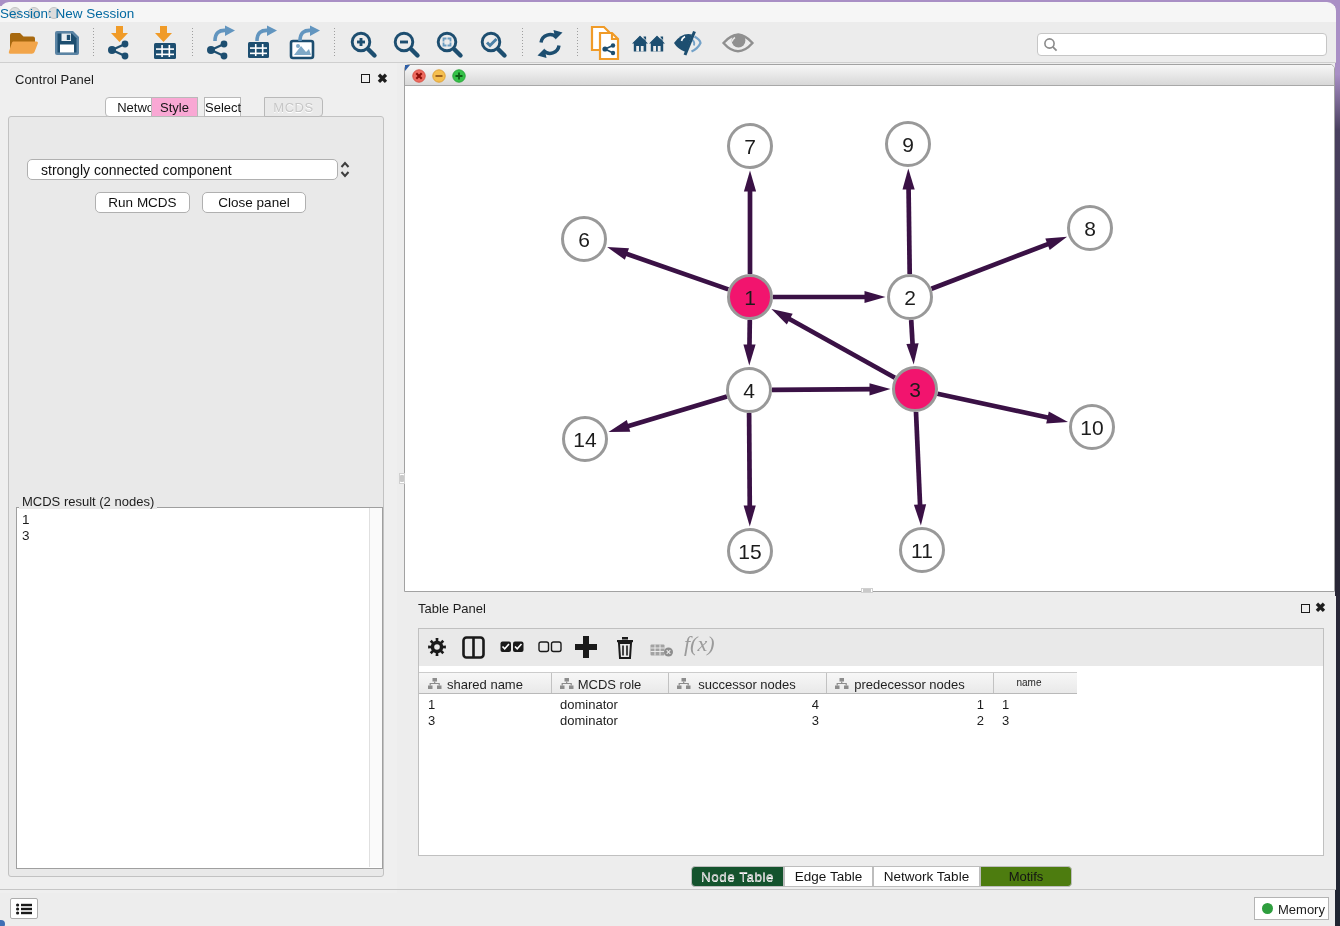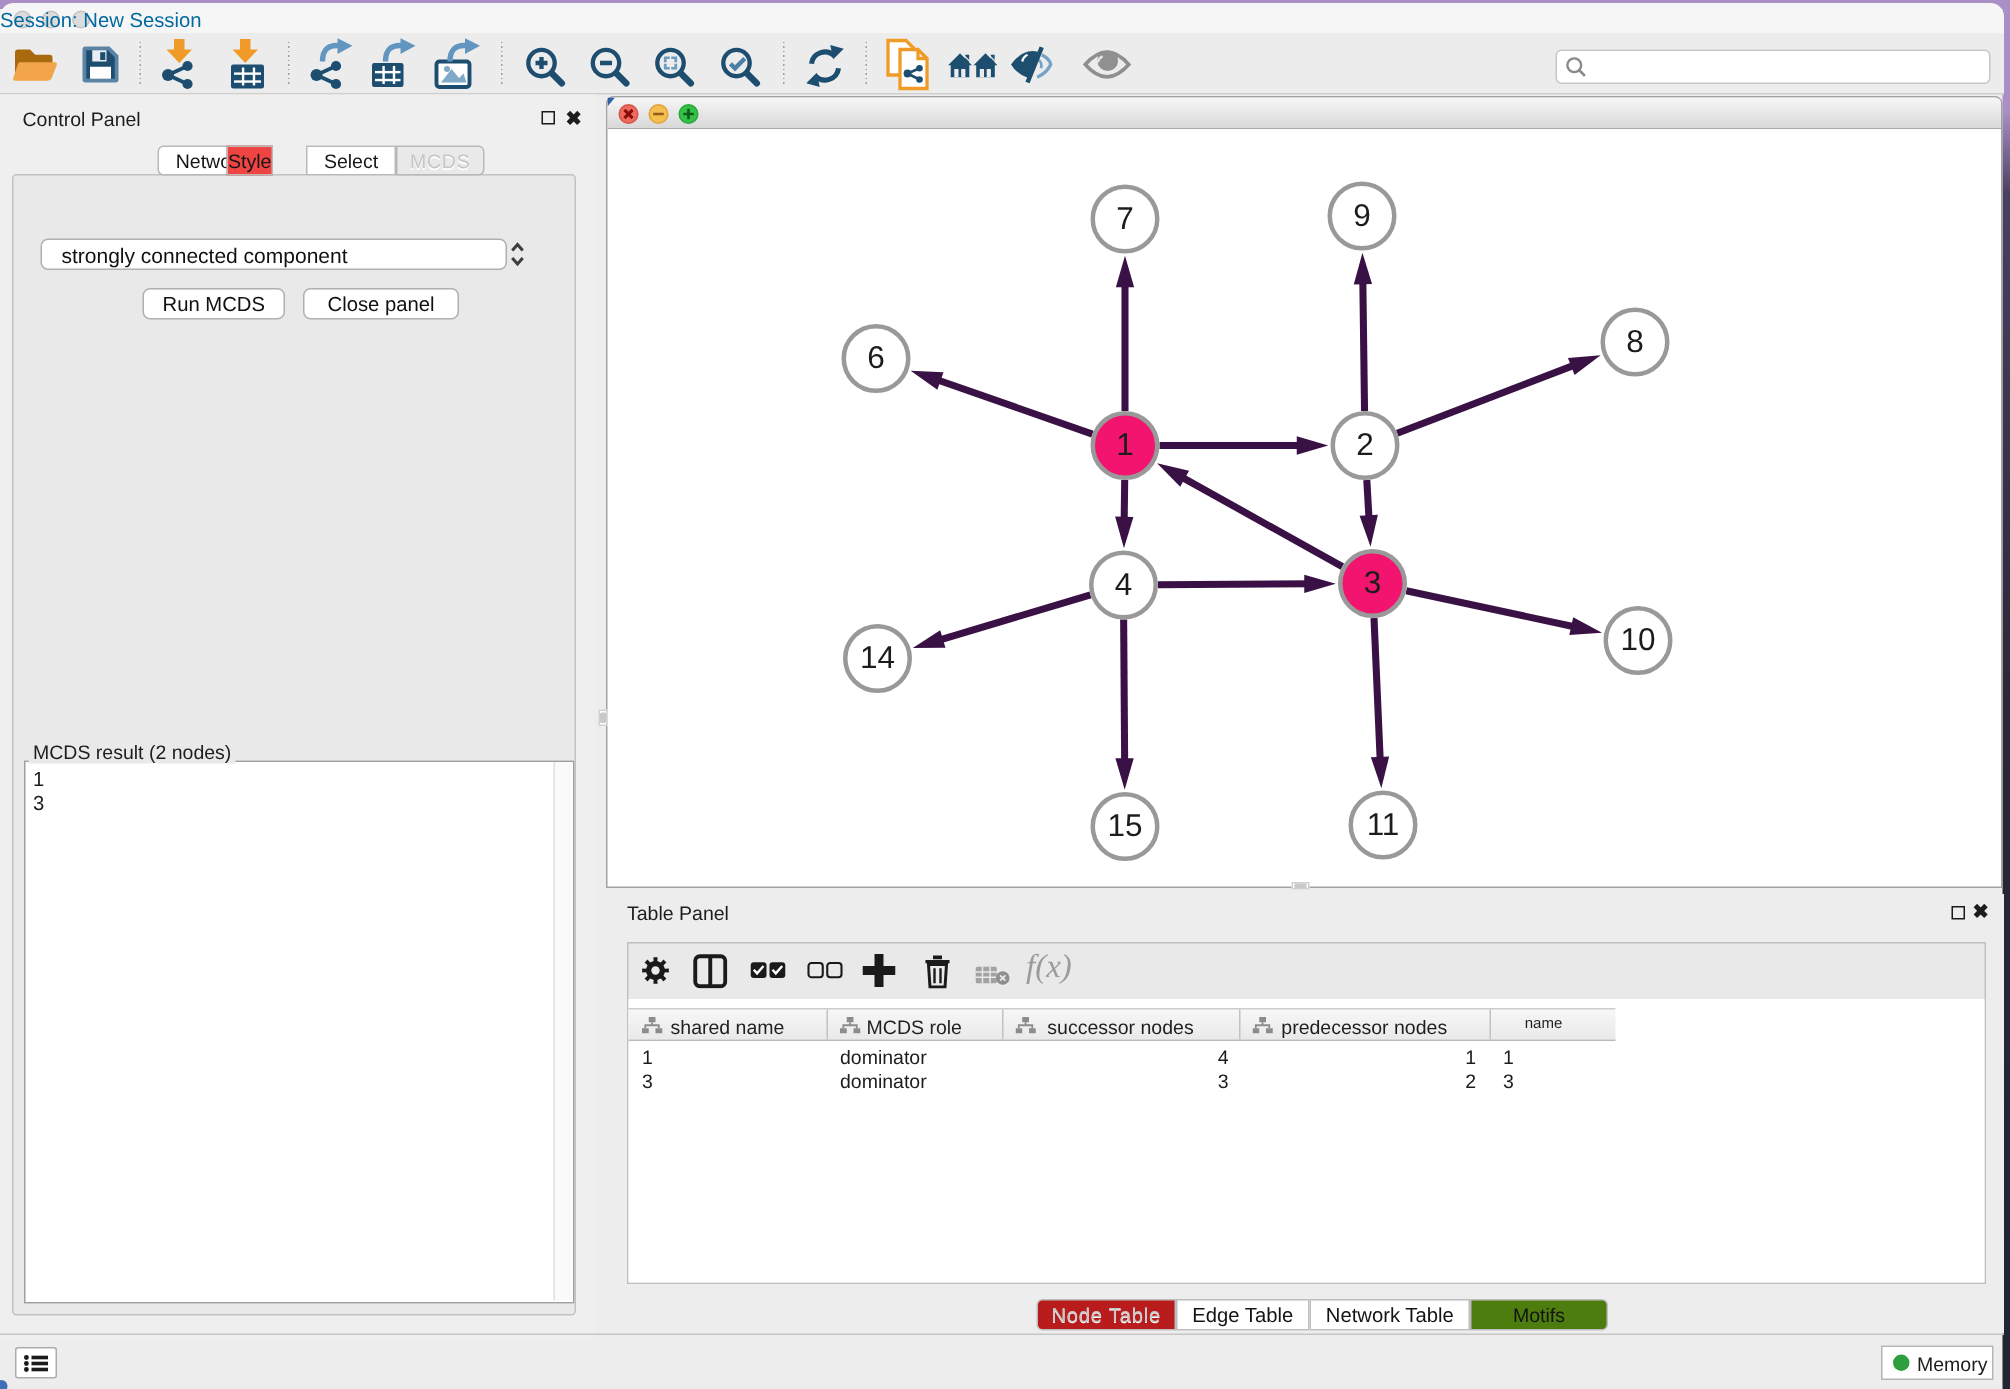--- a/index.html
+++ b/index.html
@@ -141,22 +141,22 @@
 <svg class="abs" style="left:1043px;top:37px" width="16" height="16" viewBox="0 0 16 16">
       <circle cx="6.5" cy="6.5" r="4.6" fill="none" stroke="#8a8a8a" stroke-width="1.6"></circle>
       <line x1="9.8" y1="9.8" x2="13.6" y2="13.6" stroke="#8a8a8a" stroke-width="1.8"></line>
     </svg>
 <div class="abs" style="left:0;top:63px;width:397px;height:830px;background:#efefef"></div>
 <div class="txt" style="left:15px;top:72px;font-size:13px">Control Panel</div>
 <div class="abs" style="left:361px;top:74px;width:9px;height:9px;border:1.8px solid #1a1a1a;background:#efefef"></div>
 <div class="txt" style="left:377px;top:71px;font-size:13px;font-weight:bold">✖</div>
 <div class="abs" style="left:8px;top:116px;width:376px;height:761px;background:#e9e9e9;border:1px solid #c2c2c2;border-radius:3px"></div>
 <div class="abs" style="left:79px;top:97px;width:72px;height:20px;background:#ffffff;border:1px solid #b9b9b9;border-right:1px solid #b9b9b9;border-radius:4px 0 0 4px;font-size:13px;line-height:19px;text-align:center;color:#151515;margin-left:26px;">Network</div>
-<div class="abs" style="left:151px;top:97px;width:31px;height:20px;background:#ef4444;border:1px solid #b9b9b9;border-right:1px solid #b9b9b9;border-radius:0;font-size:13px;line-height:19px;text-align:center;color:#151515;">Style</div>
-<div class="abs" style="left:204px;top:97px;width:60px;height:20px;background:#ffffff;border:1px solid #b9b9b9;border-right:1px solid #b9b9b9;border-radius:0;font-size:13px;line-height:19px;text-align:center;color:#151515;">Select</div>
+<div class="abs" style="left:151px;top:97px;width:47px;height:20px;background:#f9a8d4;border:1px solid #b9b9b9;border-right:1px solid #b9b9b9;border-radius:0;font-size:13px;line-height:19px;text-align:center;color:#151515;">Style</div>
+<div class="abs" style="left:204px;top:97px;width:37px;height:20px;background:#ffffff;border:1px solid #b9b9b9;border-right:1px solid #b9b9b9;border-radius:0;font-size:13px;line-height:19px;text-align:center;color:#151515;">Select</div>
 <div class="abs" style="left:264px;top:97px;width:59px;height:20px;background:#e9e9e9;border:1px solid #b9b9b9;border-radius:0 4px 4px 0;font-size:13px;line-height:19px;text-align:center;color:#c6c6c6;text-shadow:0 1px 0 #ffffff;letter-spacing:0.5px;">MCDS</div>
 <div class="abs" style="left:27px;top:159px;width:311px;height:21px;background:#fff;border:1px solid #b0b0b0;border-radius:5px;font-size:14px;line-height:20px;color:#111;padding-left:13px">strongly connected component</div>
 <svg class="abs" style="left:338px;top:161px" width="14" height="17" viewBox="0 0 14 17">
       <path d="M3.5 6 L7 2 L10.5 6" fill="none" stroke="#3e3e3e" stroke-width="2"></path>
       <path d="M3.5 11 L7 15 L10.5 11" fill="none" stroke="#3e3e3e" stroke-width="2"></path>
     </svg>
 <div class="abs" style="left:95px;top:192px;width:95px;height:21px;background:#fff;border:1px solid #b0b0b0;border-radius:5px;font-size:13.5px;line-height:19px;text-align:center;color:#111">Run MCDS</div>
 <div class="abs" style="left:202px;top:192px;width:104px;height:21px;background:#fff;border:1px solid #b0b0b0;border-radius:5px;font-size:13.5px;line-height:19px;text-align:center;color:#111">Close panel</div>
 <div class="abs" style="left:16px;top:507px;width:367px;height:362px;border:1px solid #9f9f9f;background:#fff"></div>
 <div class="abs" style="left:369px;top:508px;width:13px;height:359px;background:#fafafa;border-left:1px solid #e0e0e0"></div>
@@ -313,21 +313,21 @@
 <div class="txt" style="left:428px;top:697px;font-size:13px">1</div>
 <div class="txt" style="left:560px;top:697px;font-size:13px">dominator</div>
 <div class="txt" style="left:668px;top:697px;width:151px;text-align:right;font-size:13px">4</div>
 <div class="txt" style="left:826px;top:697px;width:158px;text-align:right;font-size:13px">1</div>
 <div class="txt" style="left:1002px;top:697px;font-size:13px">1</div>
 <div class="txt" style="left:428px;top:713px;font-size:13px">3</div>
 <div class="txt" style="left:560px;top:713px;font-size:13px">dominator</div>
 <div class="txt" style="left:668px;top:713px;width:151px;text-align:right;font-size:13px">3</div>
 <div class="txt" style="left:826px;top:713px;width:158px;text-align:right;font-size:13px">2</div>
 <div class="txt" style="left:1002px;top:713px;font-size:13px">3</div>
-<div class="abs" style="left:691px;top:866px;width:93px;height:21px;background:#b91c1c;border:1px solid #bdbdbd;border-right:1px solid #bdbdbd;border-radius:4px 0 0 4px;font-size:13.5px;line-height:20px;text-align:center;color:#c6c6c6;text-shadow:0 1px 0 #ffffff;letter-spacing:0.5px;">Node Table</div>
+<div class="abs" style="left:691px;top:866px;width:93px;height:21px;background:#14532d;border:1px solid #bdbdbd;border-right:1px solid #bdbdbd;border-radius:4px 0 0 4px;font-size:13.5px;line-height:20px;text-align:center;color:#c6c6c6;text-shadow:0 1px 0 #ffffff;letter-spacing:0.5px;">Node Table</div>
 <div class="abs" style="left:784px;top:866px;width:89px;height:21px;background:#ffffff;border:1px solid #bdbdbd;border-right:1px solid #bdbdbd;border-radius:0;font-size:13.5px;line-height:20px;text-align:center;color:#141414;">Edge Table</div>
 <div class="abs" style="left:873px;top:866px;width:107px;height:21px;background:#ffffff;border:1px solid #bdbdbd;border-right:1px solid #bdbdbd;border-radius:0;font-size:13.5px;line-height:20px;text-align:center;color:#141414;">Network Table</div>
 <div class="abs" style="left:980px;top:866px;width:92px;height:21px;background:#4d7c0f;border:1px solid #bdbdbd;border-radius:0 4px 4px 0;font-size:13px;line-height:20px;text-align:center;color:#141414;">Motifs</div>
 <div class="abs" style="left:0;top:889px;width:1336px;height:1px;background:#c6c6c6"></div>
 <div class="abs" style="left:10px;top:898px;width:28px;height:21px;background:#fff;border:1px solid #adadad;border-radius:2px"></div>
 <svg class="abs" style="left:16px;top:903px" width="16" height="12" viewBox="0 0 16 12">
       <circle cx="1.6" cy="2" r="1.6" fill="#1a1a1a"></circle>
       <rect x="5" y="0.8" width="11" height="2.4" fill="#1a1a1a"></rect>
       <circle cx="1.6" cy="6" r="1.6" fill="#1a1a1a"></circle>
       <rect x="5" y="4.8" width="11" height="2.4" fill="#1a1a1a"></rect>

